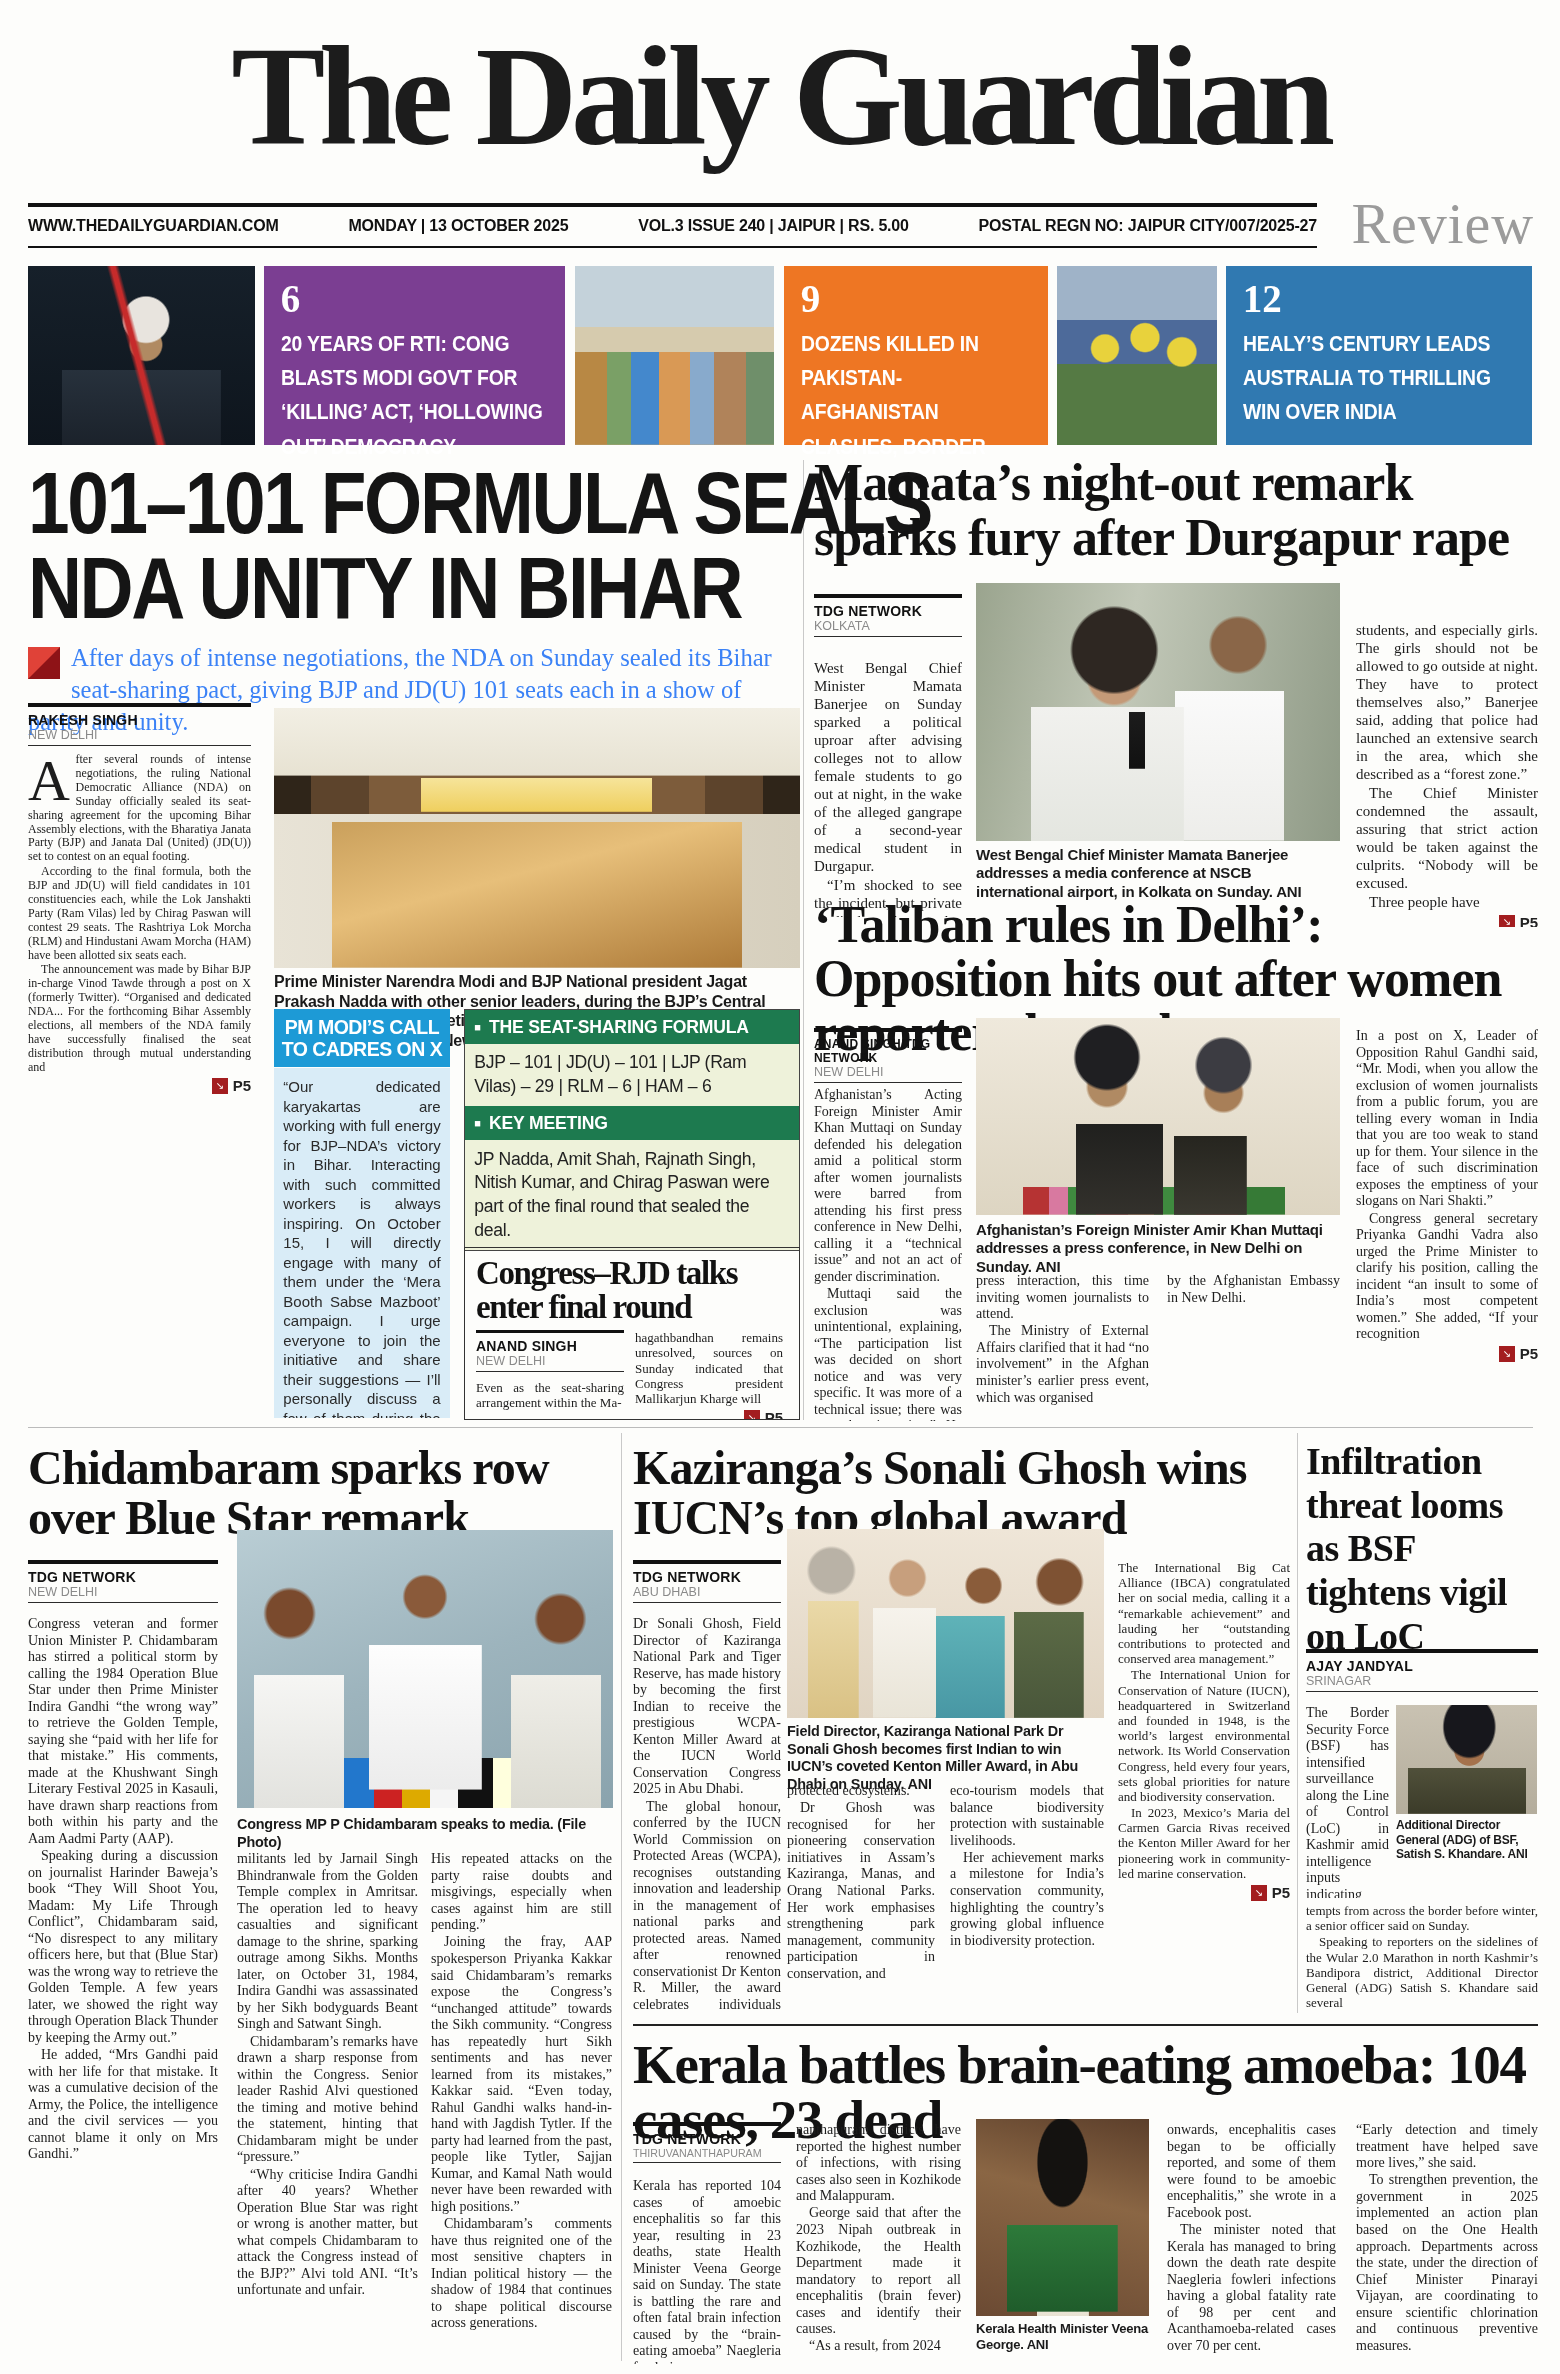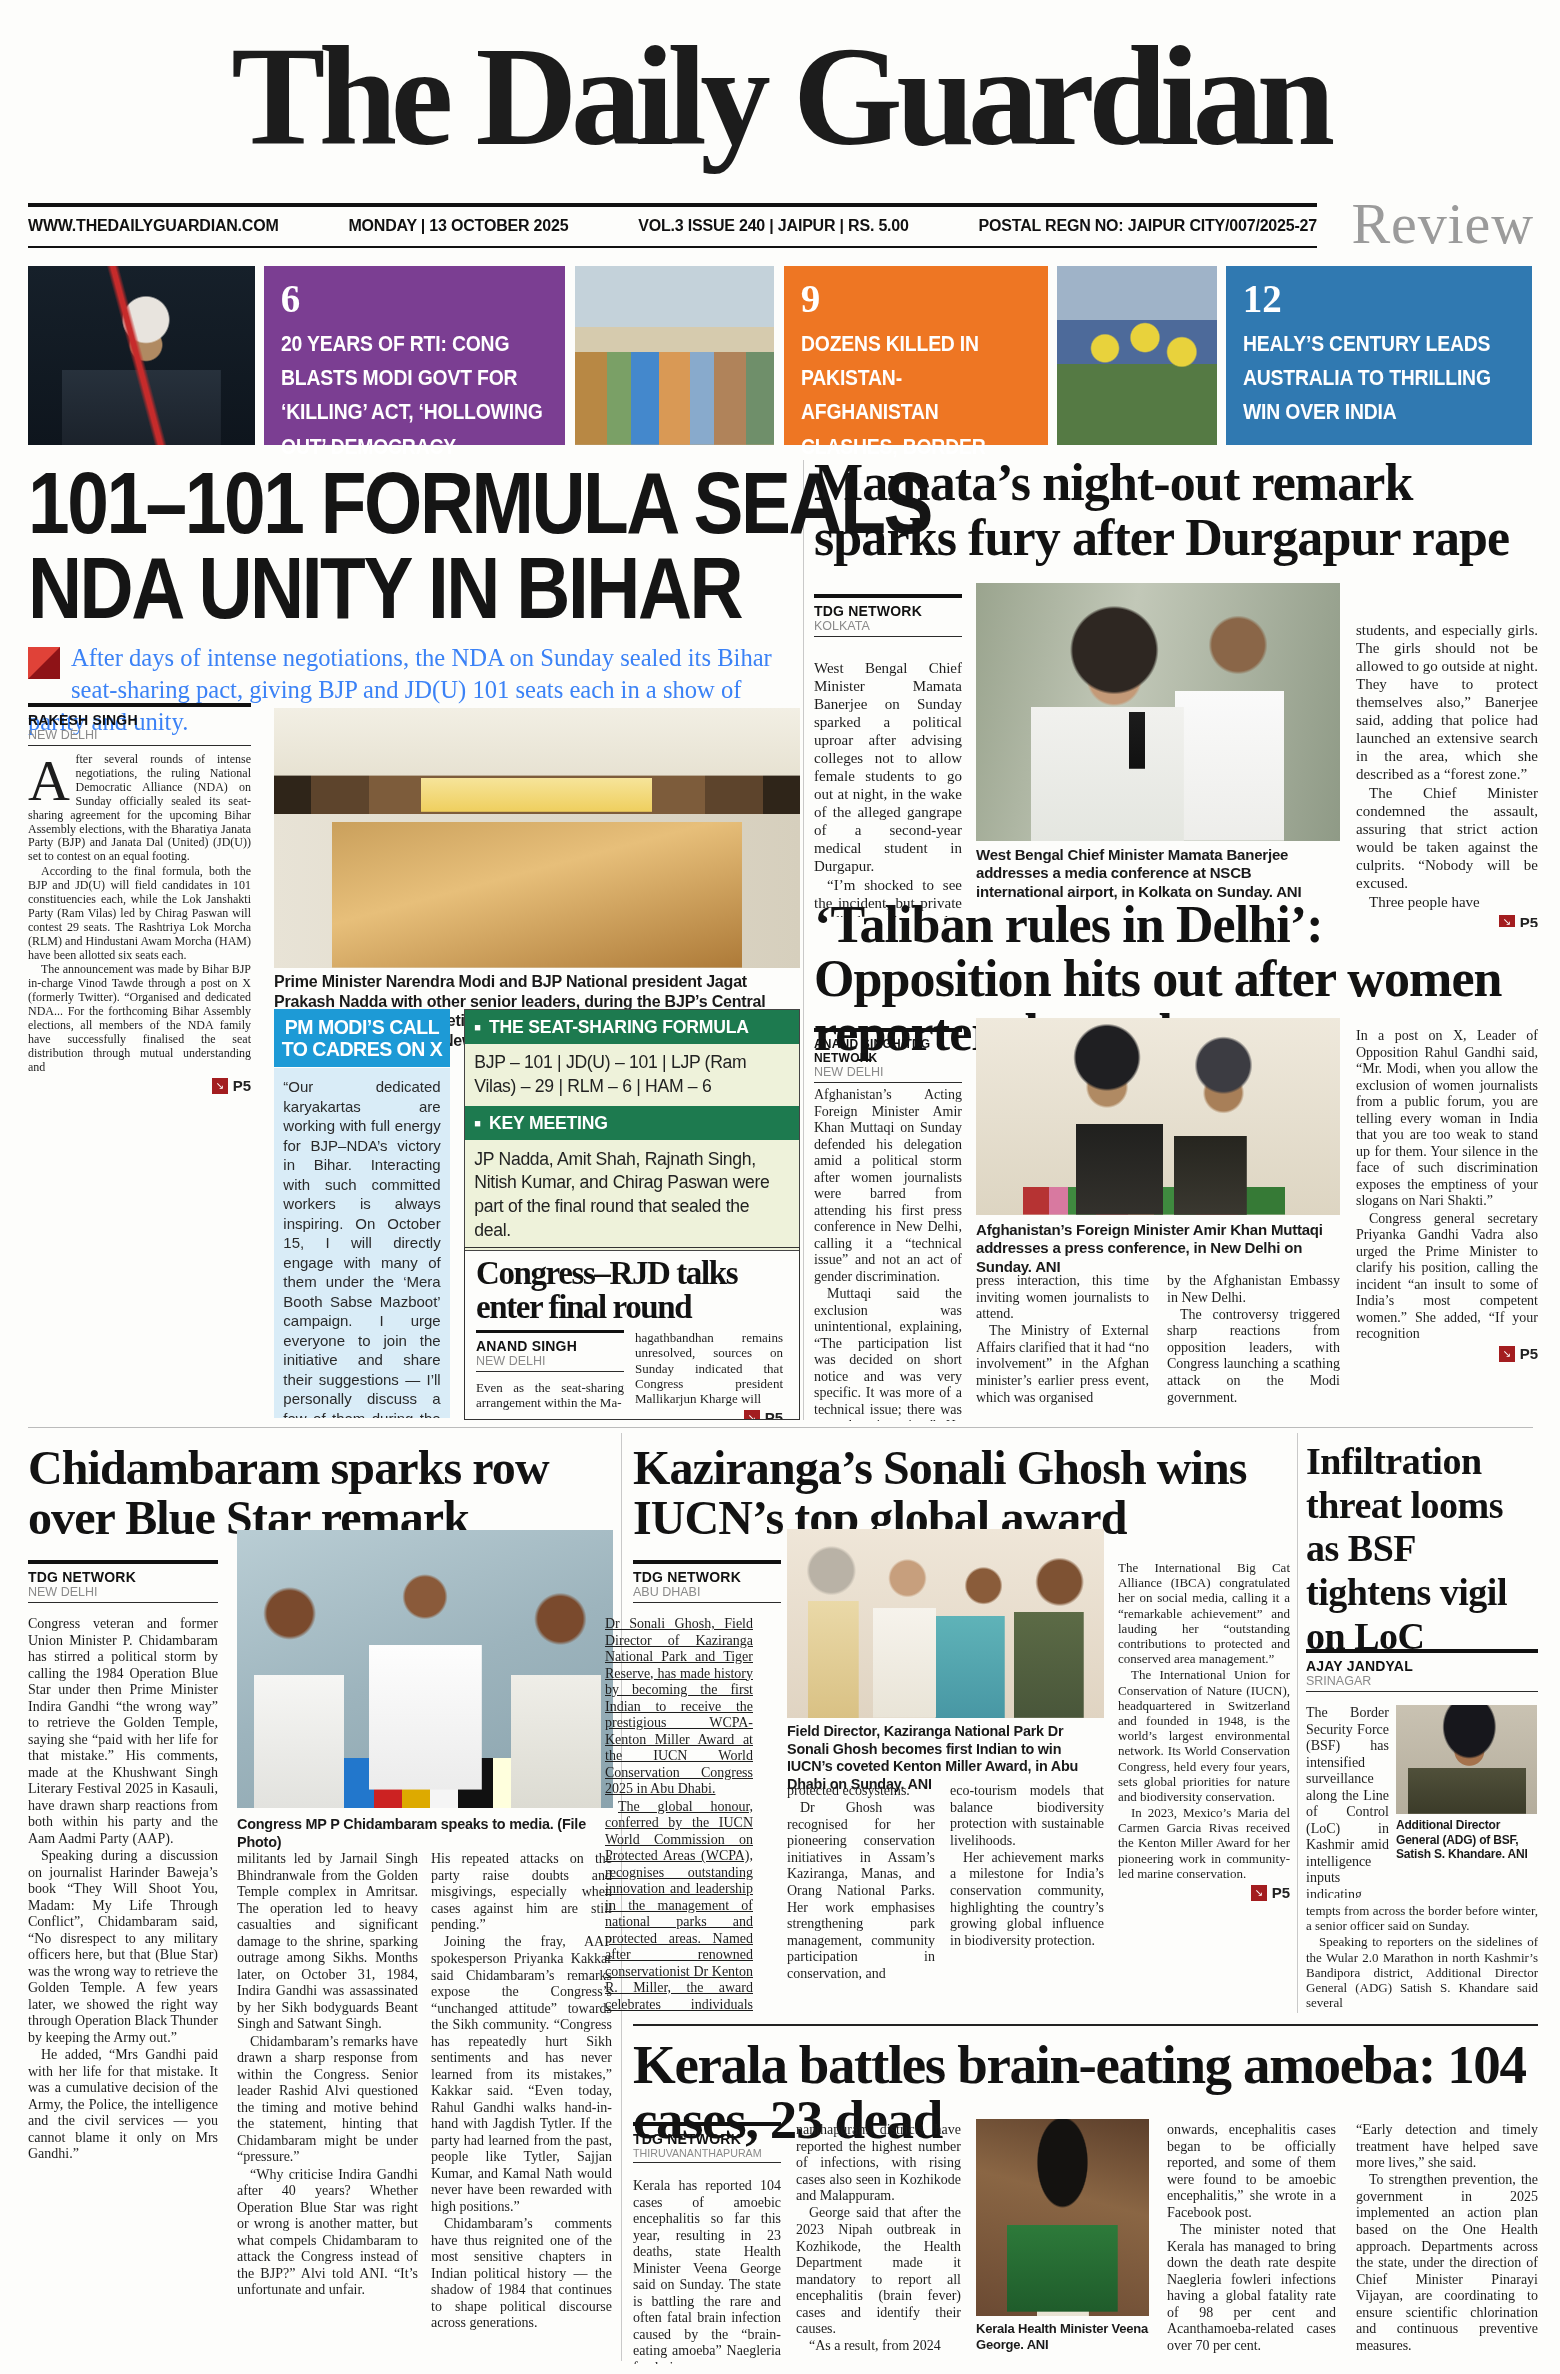--- a/index.html
+++ b/index.html
@@ -311,21 +311,20 @@
     <p>Muttaqi said the exclusion was unintentional, explaining, “The participation list was decided on short notice and was very specific. It was more of a technical issue; there was no other intention.” He later held another</p>
   </div>
   <div class="abs ph" id="taliban-photo"></div>
   <div class="abs cap" style="left:976px;top:1221px;width:364px;font-size:15px;">Afghanistan’s Foreign Minister Amir Khan Muttaqi addresses a press conference, in New Delhi on Sunday. ANI</div>
   <div class="abs bcol t15" style="left:976px;top:1273px;width:173px;height:150px;">
     <p>press interaction, this time inviting women journalists to attend.</p>
     <p>The Ministry of External Affairs clarified that it had “no involvement” in the Afghan minister’s earlier press event, which was organised</p>
   </div>
   <div class="abs bcol t15" style="left:1167px;top:1273px;width:173px;height:150px;">
     <p>by the Afghanistan Embassy in New Delhi.</p>
-    <p>The controversy triggered sharp reactions from opposition leaders, with Congress launching a scathing attack on the Modi government.</p>
   </div>
   <div class="abs bcol t15" style="left:1356px;top:1028px;width:182px;height:371px;">
     <p>In a post on X, Leader of Opposition Rahul Gandhi said, “Mr. Modi, when you allow the exclusion of women journalists from a public forum, you are telling every woman in India that you are too weak to stand up for them. Your silence in the face of such discrimination exposes the emptiness of your slogans on Nari Shakti.”</p>
     <p>Congress general secretary Priyanka Gandhi Vadra also urged the Prime Minister to clarify his position, calling the incident “an insult to some of India’s most competent women.” She added, “If your recognition</p>
     <span class="p5">
         <span class="sq">↘</span>
         <span class="pg">P5</span>
       </span>
   </div>
 
@@ -350,21 +349,21 @@
     <p>His repeated attacks on the party raise doubts and misgivings, especially when cases against him are still pending.”</p>
     <p>Joining the fray, AAP spokesperson Priyanka Kakkar said Chidambaram’s remarks expose the Congress’s “unchanged attitude” towards the Sikh community. “Congress has repeatedly hurt Sikh sentiments and has never learned from its mistakes,” Kakkar said. “Even today, Rahul Gandhi walks hand-in-hand with Jagdish Tytler. If the party had learned from the past, people like Tytler, Sajjan Kumar, and Kamal Nath would never have been rewarded with high positions.”</p>
     <p>Chidambaram’s comments have thus reignited one of the most sensitive chapters in Indian political history — the shadow of 1984 that continues to shape political discourse across generations.</p>
   </div>
 
   <div class="abs hl" style="left:633px;top:1443px;width:655px;font-size:48px;line-height:1.05;">Kaziranga’s Sonali Ghosh wins IUCN’s top global award</div>
   <div class="abs byline" style="left:633px;top:1560px;width:148px;">
     <span class="nm">TDG NETWORK</span>
     <span class="loc">ABU DHABI</span>
   </div>
-  <div class="abs bcol t15" style="left:605px;top:1616px;width:148px;height:397px;text-decoration:underline;">
+  <div class="abs bcol t15" style="left:633px;top:1616px;width:148px;height:397px;">
     <p>Dr Sonali Ghosh, Field Director of Kaziranga National Park and Tiger Reserve, has made history by becoming the first Indian to receive the prestigious WCPA-Kenton Miller Award at the IUCN World Conservation Congress 2025 in Abu Dhabi.</p>
     <p>The global honour, conferred by the IUCN World Commission on Protected Areas (WCPA), recognises outstanding innovation and leadership in the management of national parks and protected areas. Named after renowned conservationist Dr Kenton R. Miller, the award celebrates individuals whose work advances the long-term sustainability of</p>
   </div>
   <div class="abs ph" id="kaz-photo"></div>
   <div class="abs cap" style="left:787px;top:1723px;width:317px;font-size:14.4px;">Field Director, Kaziranga National Park Dr Sonali Ghosh becomes first Indian to win IUCN’s coveted Kenton Miller Award, in Abu Dhabi on Sunday. ANI</div>
   <div class="abs bcol t15" style="left:787px;top:1783px;width:148px;height:230px;">
     <p>protected ecosystems.</p>
     <p>Dr Ghosh was recognised for her pioneering conservation initiatives in Assam’s Kaziranga, Manas, and Orang National Parks. Her work emphasises strengthening park management, community participation in conservation, and</p>
   </div>
   <div class="abs bcol t15" style="left:950px;top:1783px;width:154px;height:230px;">

